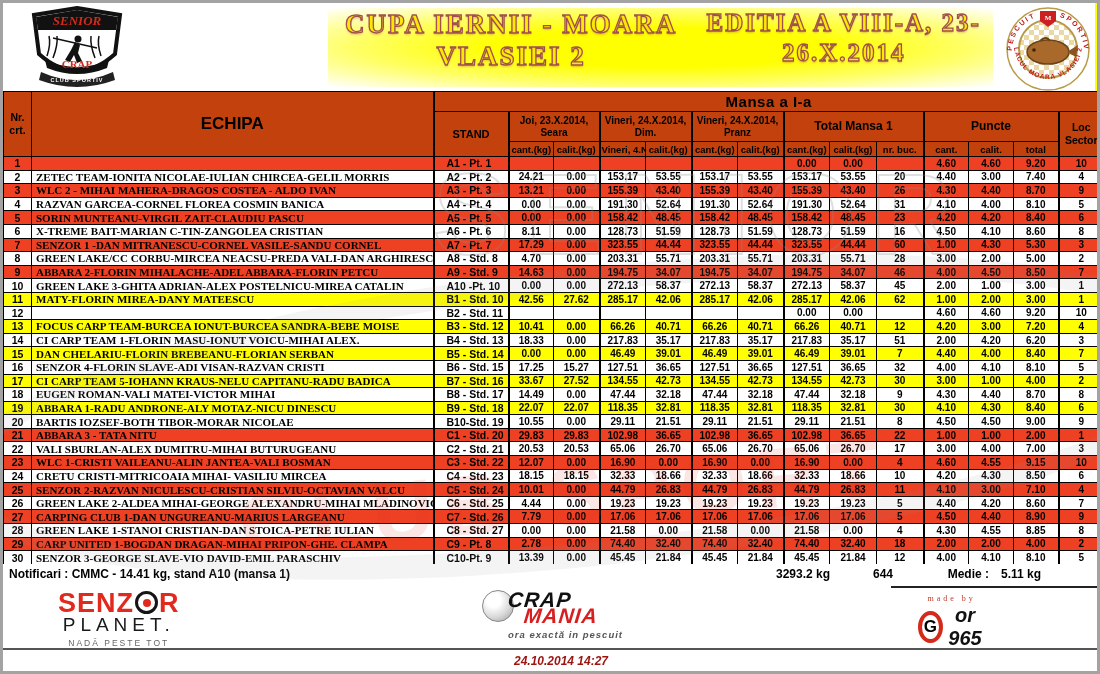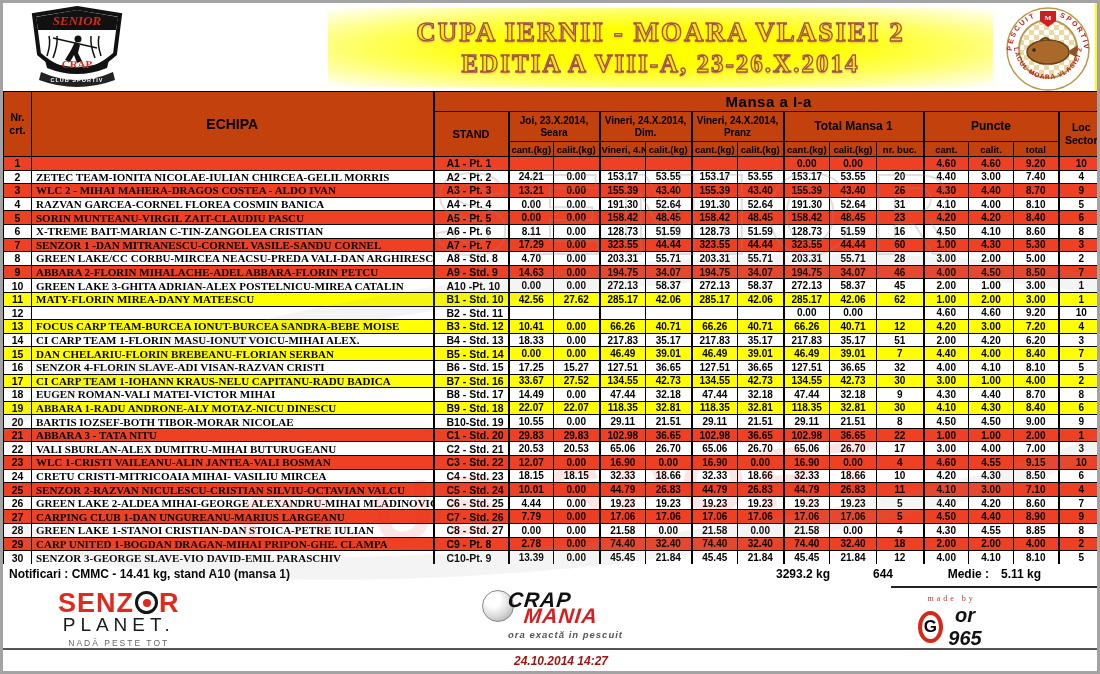--- a/index.html
+++ b/index.html
@@ -4,21 +4,21 @@
 <style>
   html,body{margin:0;padding:0;background:#fff;}
   .page{position:relative;width:1100px;height:674px;background:#fff;border:3px solid #a3a3a3;box-sizing:border-box;overflow:hidden;font-family:"Liberation Sans",sans-serif;}
 
   
   .topbar{position:absolute;left:0;top:0;width:1100px;height:88px;background:#fff;}
   .yellow-strip{position:absolute;right:0;top:0;width:8px;height:88px;background:#ffff00;}
   .shield{position:absolute;left:28px;top:3px;}
   .title-banner{position:absolute;left:325px;top:5px;width:665px;height:79px;
     background:radial-gradient(ellipse at center,#ffff00 35%,#ffff66 65%,#ffffff 100%);
-    text-align:center;display:flex;flex-direction:column;justify-content:center;}
+    text-align:center;display:flex;flex-direction:row;justify-content:center;}
   .title-line{font-family:"Liberation Serif",serif;font-weight:bold;color:#ffe800;
     -webkit-text-stroke:1.3px #a05050;text-shadow:0 2px 2px rgba(160,80,80,.35);
     letter-spacing:2px;line-height:1.2;}
   .title-line.l1{font-size:27px;}
   .title-line.l2{font-size:25px;}
   .badge{position:absolute;left:1001px;top:2px;}
 
   
   .results{position:absolute;left:0;top:88px;border-collapse:collapse;table-layout:fixed;width:1100px;}
   .results th,.results td{border:1px solid #000;overflow:hidden;white-space:nowrap;padding:0 2px;box-sizing:border-box;}
@@ -153,21 +153,21 @@
         <col style="width:45px">
         <col style="width:45px">
         <col style="width:45px">
     </colgroup>
     <thead>
       <tr>
         <th class="nrcrt" rowspan="3">
           <div>Nr.</div>
             <div>crt.</div>
         </th>
-        <th rowspan="3" style="font-size:14px">ECHIPA</th>
+        <th rowspan="3" style="font-size:17px">ECHIPA</th>
         <th class="mansa gb" colspan="14">Mansa a I-a</th>
       </tr>
       <tr>
         <th class="grp gb" rowspan="2" style="font-size:11px">STAND</th>
         <th class="grp gb" colspan="2">Joi, 23.X.2014, Seara</th>
         <th class="grp gb" colspan="2">Vineri, 24.X.2014, Dim.</th>
         <th class="grp gb" colspan="2">Vineri, 24.X.2014, Pranz</th>
         <th class="grp gb" colspan="3" style="font-size:12px">Total Mansa 1</th>
         <th class="grp gb" colspan="3" style="font-size:12px">Puncte</th>
         <th class="loc gb" rowspan="2">
@@ -474,21 +474,21 @@
           <td class="c-num gb">127.51</td>
           <td class="c-num">36.65</td>
           <td class="c-num">32</td>
           <td class="c-num gb">4.00</td>
           <td class="c-num">4.10</td>
           <td class="c-num">8.10</td>
           <td class="c-num gb">5</td>
         </tr>
         <tr class="row-yellow">
           <td class="c-nr">17</td>
-          <td class="c-echipa">CI CARP TEAM 1-IOHANN KRAUS-NELU CAPITANU-RADU BADICA</td>
+          <td class="c-echipa">CI CARP TEAM 5-IOHANN KRAUS-NELU CAPITANU-RADU BADICA</td>
           <td class="c-stand gb">B7 - Std. 16</td>
           <td class="c-num gb">33.67</td>
           <td class="c-num">27.52</td>
           <td class="c-num gb">134.55</td>
           <td class="c-num">42.73</td>
           <td class="c-num gb">134.55</td>
           <td class="c-num">42.73</td>
           <td class="c-num gb">134.55</td>
           <td class="c-num">42.73</td>
           <td class="c-num">30</td>

